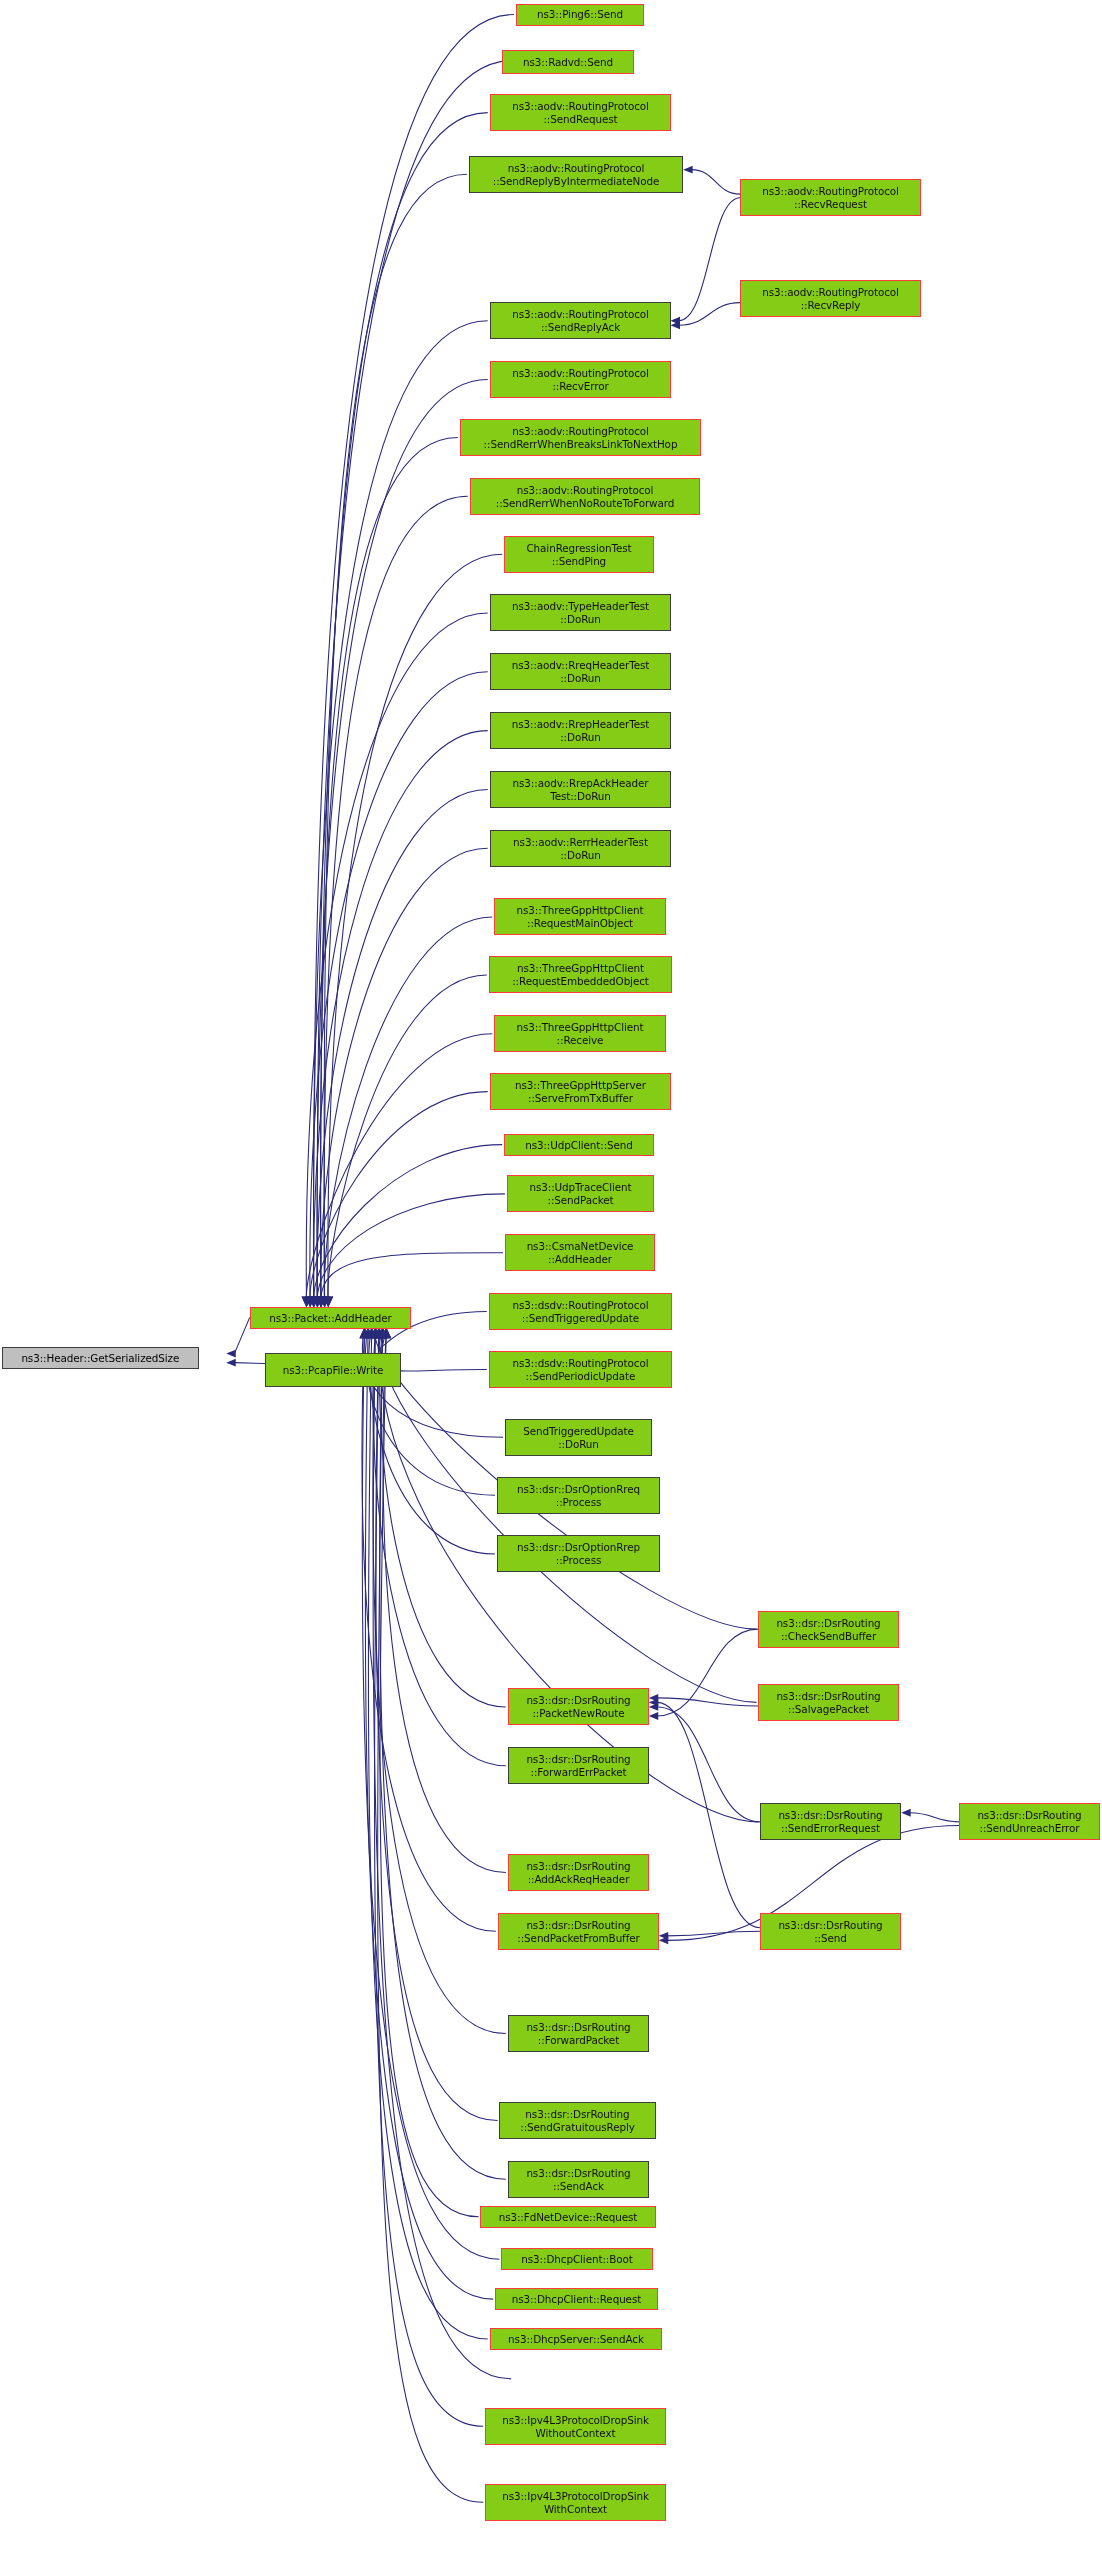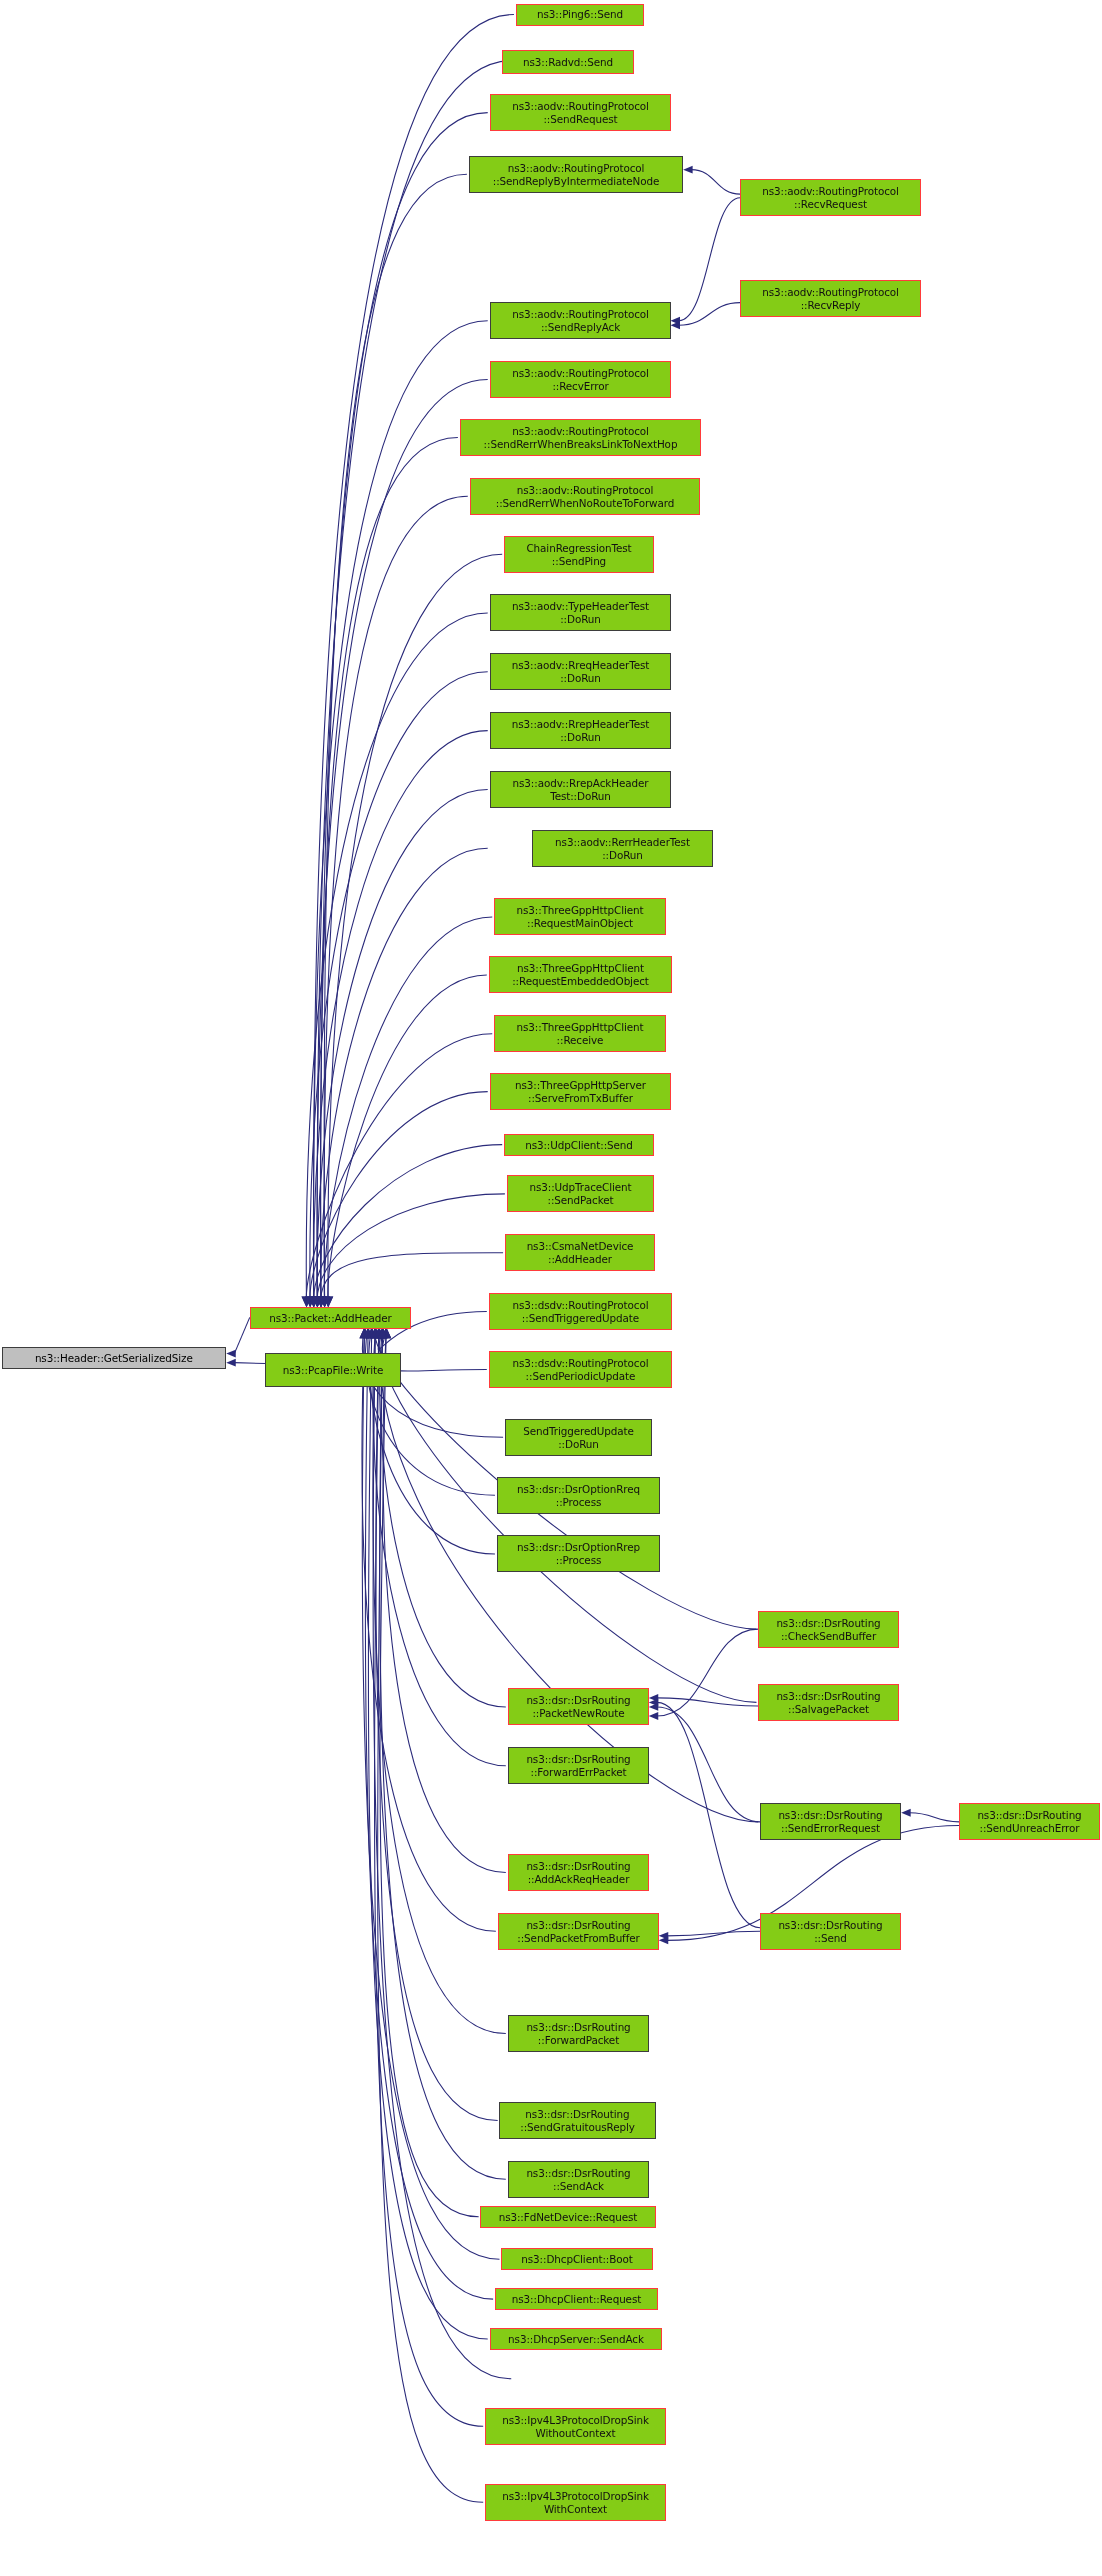--- a/index.html
+++ b/index.html
@@ -158,21 +158,21 @@
       <polygon points="406.84000000000003,1467 401.34000000000003,1479 412.34000000000003,1479" fill="#2a2a7a"></polygon>
       <path d="M539,2585 C419,2585 396.84000000000003,2285 410.84000000000003,1469" fill="none" stroke="#2a2a7a" stroke-width="1.2"></path>
       <polygon points="410.84000000000003,1467 405.34000000000003,1479 416.34000000000003,1479" fill="#2a2a7a"></polygon>
       <path d="M565,2629 C445,2629 400.84000000000003,2329 414.84000000000003,1469" fill="none" stroke="#2a2a7a" stroke-width="1.2"></path>
       <polygon points="414.84000000000003,1467 409.34000000000003,1479 420.34000000000003,1479" fill="#2a2a7a"></polygon>
       <path d="M534,2681.5 C414,2681.5 404.84000000000003,2381.5 418.84000000000003,1469" fill="none" stroke="#2a2a7a" stroke-width="1.2"></path>
       <polygon points="418.84000000000003,1467 413.34000000000003,1479 424.34000000000003,1479" fill="#2a2a7a"></polygon>
       <path d="M534,2765.5 C414,2765.5 408.84000000000003,2465.5 422.84000000000003,1469" fill="none" stroke="#2a2a7a" stroke-width="1.2"></path>
       <polygon points="422.84000000000003,1467 417.34000000000003,1479 428.34000000000003,1479" fill="#2a2a7a"></polygon>
     </svg>
-<div class="node root" style="left: 1.8px; top: 1347px; width: 224px; height: 22px;">ns3::Header::GetSerializedSize</div>
+<div class="node root" style="left: 1.8px; top: 1347px; width: 197px; height: 22px;">ns3::Header::GetSerializedSize</div>
     <div class="node" style="left: 516px; top: 3.6px; width: 128px; height: 22px;">ns3::Ping6::Send</div>
     <div class="node" style="left: 502px; top: 50px; width: 132px; height: 24px;">ns3::Radvd::Send</div>
     <div class="node" style="left: 490px; top: 94px; width: 181px; height: 37px;">ns3::aodv::RoutingProtocol
 ::SendRequest</div>
     <div class="node black" style="left: 469px; top: 156px; width: 214px; height: 37px;">ns3::aodv::RoutingProtocol
 ::SendReplyByIntermediateNode</div>
     <div class="node" style="left: 740px; top: 179px; width: 181px; height: 37px;">ns3::aodv::RoutingProtocol
 ::RecvRequest</div>
     <div class="node" style="left: 740px; top: 280px; width: 181px; height: 37px;">ns3::aodv::RoutingProtocol
 ::RecvReply</div>
@@ -187,21 +187,21 @@
     <div class="node" style="left: 504px; top: 536px; width: 150px; height: 37px;">ChainRegressionTest
 ::SendPing</div>
     <div class="node black" style="left: 490px; top: 594px; width: 181px; height: 37px;">ns3::aodv::TypeHeaderTest
 ::DoRun</div>
     <div class="node black" style="left: 490px; top: 653px; width: 181px; height: 37px;">ns3::aodv::RreqHeaderTest
 ::DoRun</div>
     <div class="node black" style="left: 490px; top: 712px; width: 181px; height: 37px;">ns3::aodv::RrepHeaderTest
 ::DoRun</div>
     <div class="node black" style="left: 490px; top: 771px; width: 181px; height: 37px;">ns3::aodv::RrepAckHeader
 Test::DoRun</div>
-    <div class="node black" style="left: 490px; top: 830px; width: 181px; height: 37px; margin-left: 42px;">ns3::aodv::RerrHeaderTest
+    <div class="node black" style="left: 490px; top: 830px; width: 181px; height: 37px;">ns3::aodv::RerrHeaderTest
 ::DoRun</div>
     <div class="node" style="left: 494px; top: 898px; width: 172px; height: 37px;">ns3::ThreeGppHttpClient
 ::RequestMainObject</div>
     <div class="node" style="left: 489px; top: 956px; width: 183px; height: 37px;">ns3::ThreeGppHttpClient
 ::RequestEmbeddedObject</div>
     <div class="node" style="left: 494px; top: 1015px; width: 172px; height: 37px;">ns3::ThreeGppHttpClient
 ::Receive</div>
     <div class="node" style="left: 490px; top: 1073px; width: 181px; height: 37px;">ns3::ThreeGppHttpServer
 ::ServeFromTxBuffer</div>
     <div class="node" style="left: 504px; top: 1134px; width: 150px; height: 22px;">ns3::UdpClient::Send</div>

